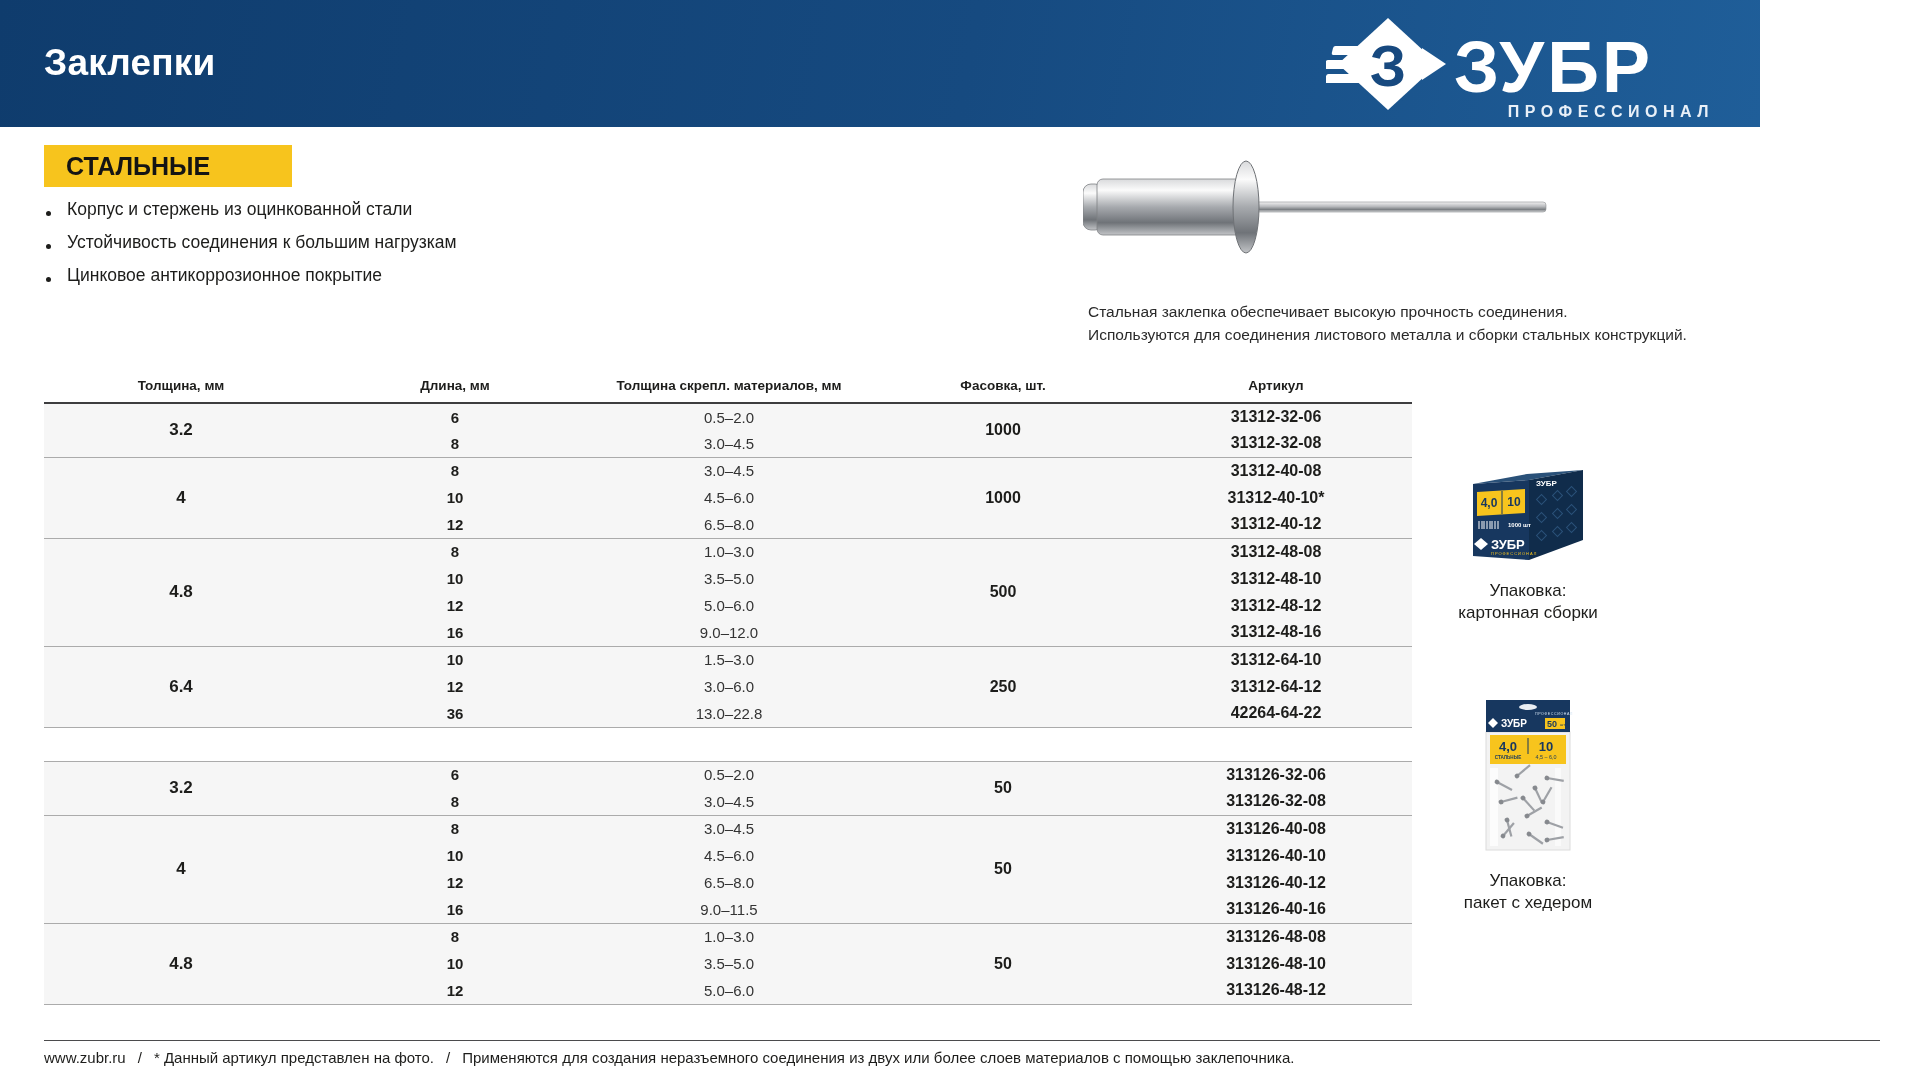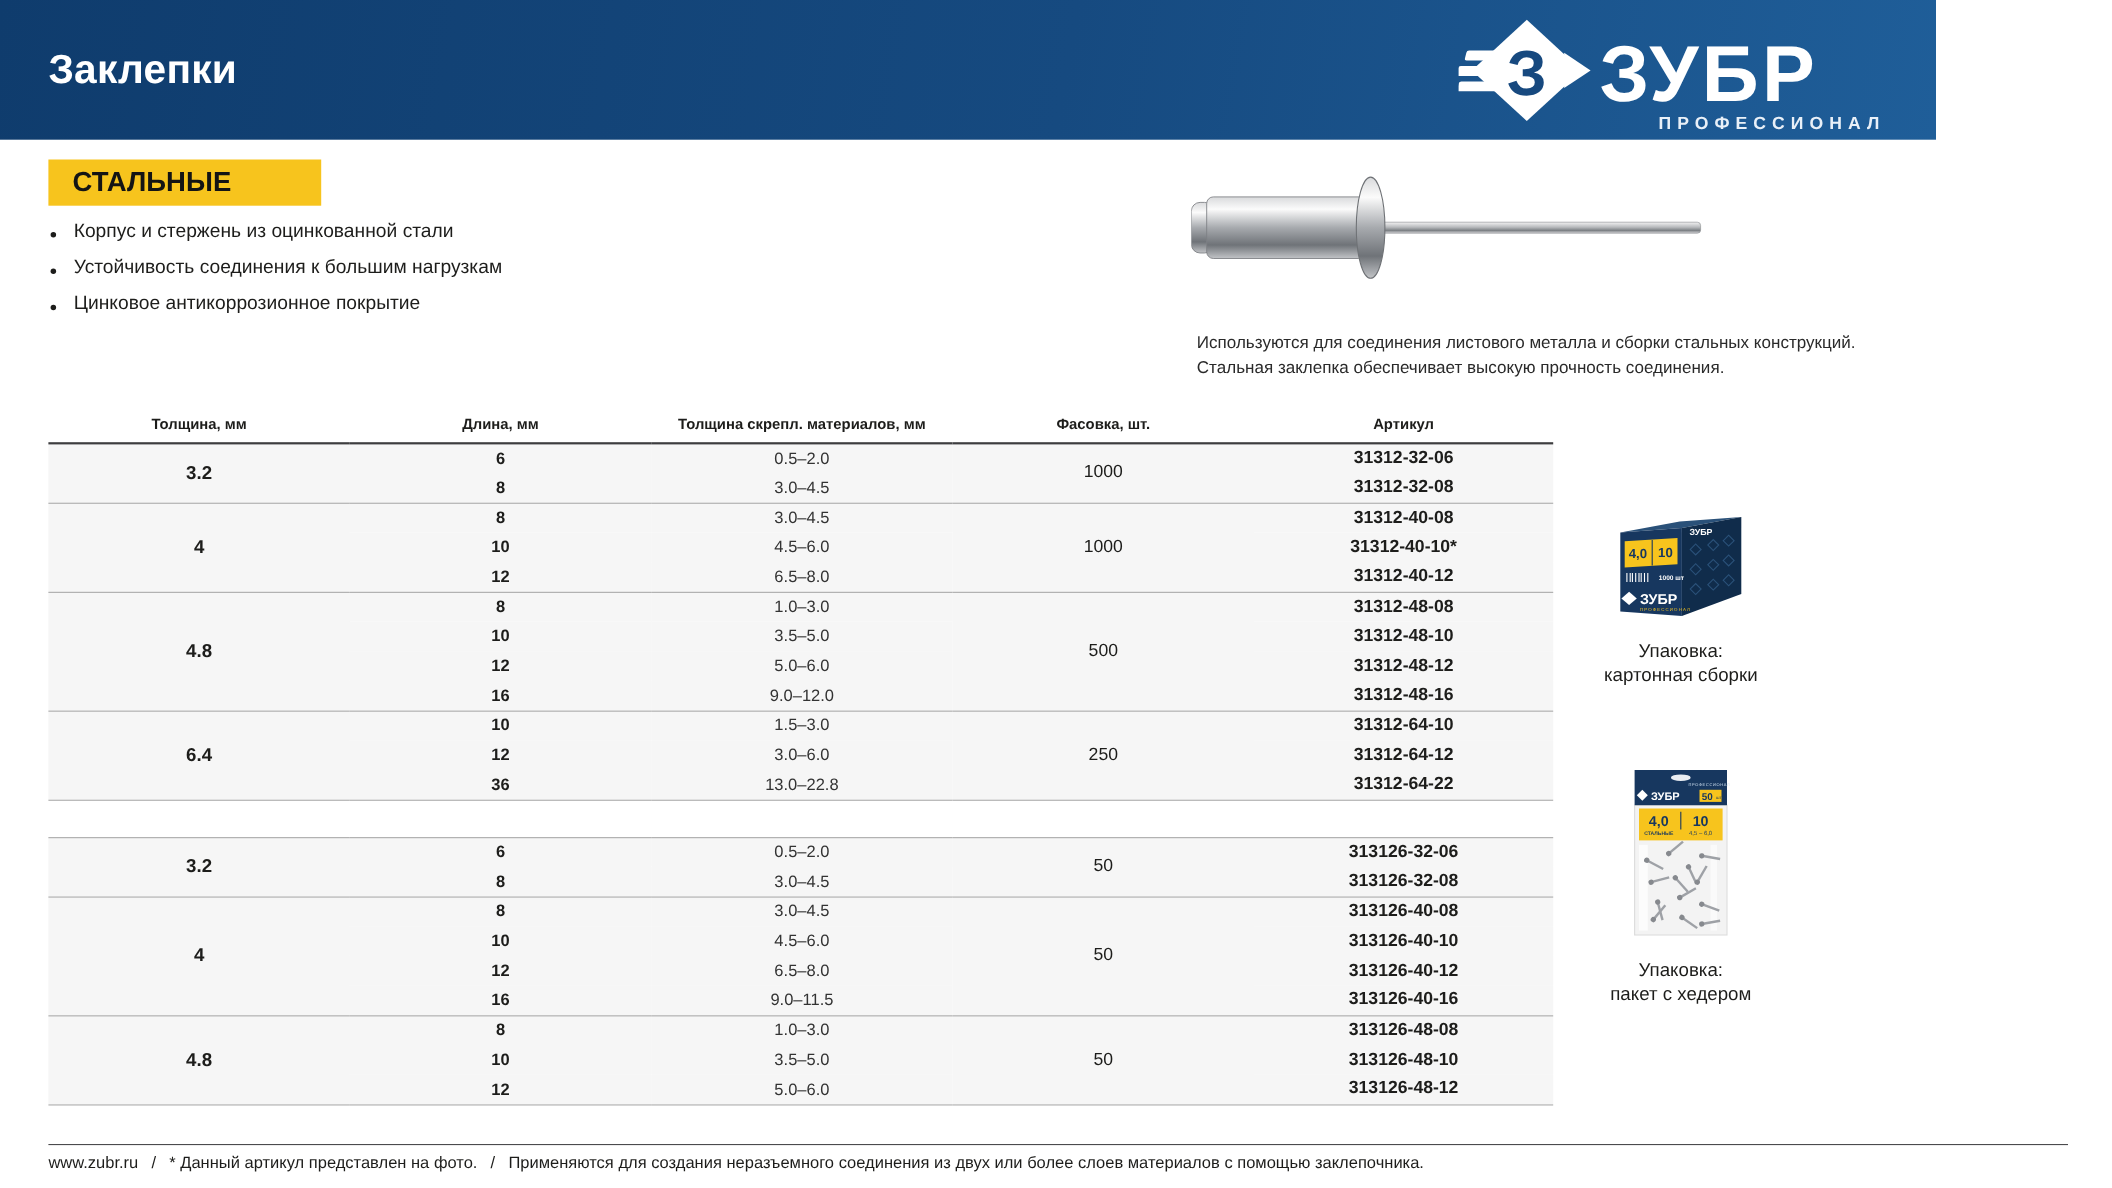--- a/index.html
+++ b/index.html
@@ -40,21 +40,21 @@
   table.rivet-table.second { margin-top:33px; }
   col.c1,col.c2,col.c3,col.c4 { width:274px; } col.c5 { width:272px; }
   thead { border-bottom:2px solid #3d3d3f; }
   thead th { font-size:13.5px; font-weight:bold; color:#1d1d1b; text-align:center; padding:2px 0 9px; vertical-align:bottom; }
   tbody { background:#f6f6f6; border-top:1px solid #ababab; }
   table.rivet-table { border-bottom:1px solid #ababab; }
   td { text-align:center; height:27px; padding:0; vertical-align:middle; }
   td.diam  { font-size:17px; font-weight:bold; }
   td.len   { font-size:15px; font-weight:bold; }
   td.thick { font-size:15px; color:#333333; }
-  td.pack  { font-size:16px; font-weight:normal; }
+  td.pack  { font-size:16px; font-weight:bold; }
   td.art   { font-size:16px; font-weight:bold; }
 
   
   .pack-figure { position:absolute; width:164px; text-align:center; }
   .pack-figure.box { left:1446px; top:462px; }
   .pack-figure.bag { left:1446px; top:698px; }
   .pack-caption { margin-top:10px; font-size:17px; line-height:1.32; color:#1d1d1b; }
 
   
   .footer-rule { position:absolute; left:44px; right:40px; top:1040px; height:1px; background:#4b4b4d; }
@@ -120,22 +120,22 @@
       </linearGradient>
     </defs>
     <rect x="168" y="44" width="295" height="10" rx="3" fill="url(#rodV)" stroke="#8e9194" stroke-width="0.6"></rect>
     <rect x="0" y="26" width="20" height="46" rx="8" fill="url(#metalV)" stroke="#7d8084" stroke-width="0.8"></rect>
     <rect x="14" y="21" width="144" height="56" rx="6" fill="url(#metalV)" stroke="#7d8084" stroke-width="0.8"></rect>
     <ellipse cx="163" cy="49" rx="13" ry="46" fill="url(#metalV)" stroke="#6f7276" stroke-width="1"></ellipse>
   </svg>
 </div>
 
 <div class="description">
+  <div>Стальная заклепка обеспечивает высокую прочность соединения.</div>
   <div>Используются для соединения листового металла и сборки стальных конструкций.</div>
-  <div>Стальная заклепка обеспечивает высокую прочность соединения.</div>
 </div>
 
 <div class="tables">
   <table class="rivet-table with-head">
     <colgroup>
         <col class="c1">
         <col class="c2">
         <col class="c3">
         <col class="c4">
         <col class="c5">
@@ -215,21 +215,21 @@
           <td class="art">31312-64-10</td>
         </tr>
         <tr>
           <td class="len">12</td>
           <td class="thick">3.0–6.0</td>
           <td class="art">31312-64-12</td>
         </tr>
         <tr>
           <td class="len">36</td>
           <td class="thick">13.0–22.8</td>
-          <td class="art">31312-64-22</td>
+          <td class="art">42264-64-22</td>
         </tr>
       </tbody>
     </table>
 
   <table class="rivet-table second">
     <colgroup>
         <col class="c1">
         <col class="c2">
         <col class="c3">
         <col class="c4">

